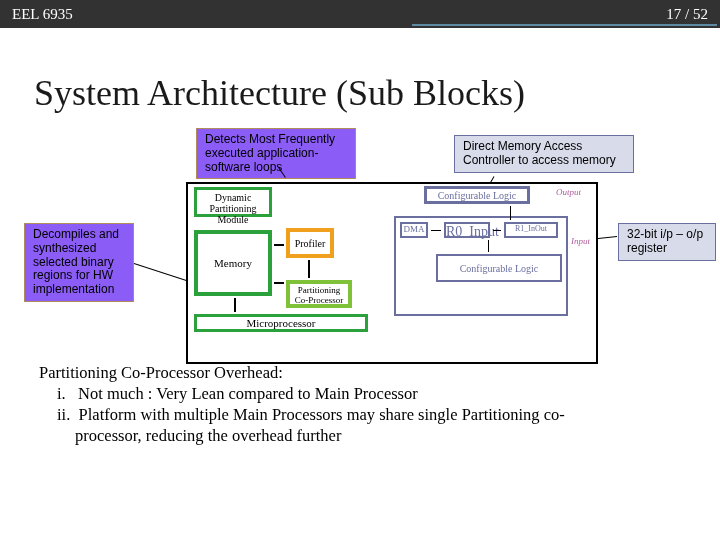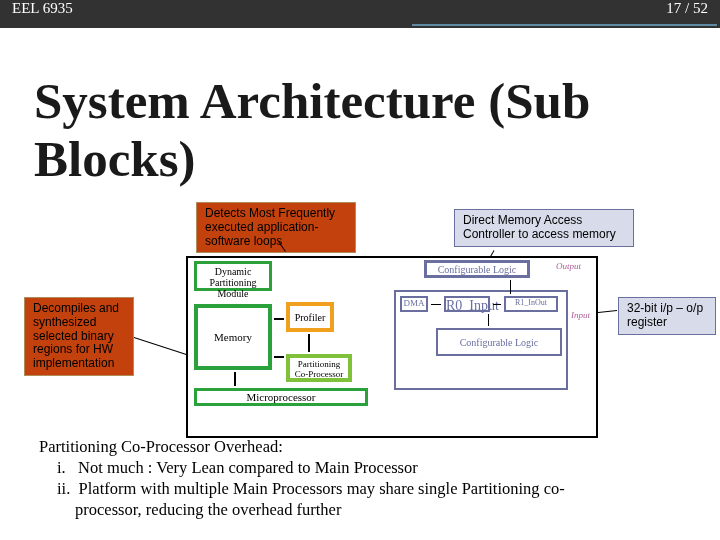--- a/index.html
+++ b/index.html
@@ -1,25 +1,25 @@
 <!DOCTYPE html>
 <html><head>
 <meta charset="utf-8">
 <style>
   * { margin: 0; padding: 0; box-sizing: border-box; }
   body { width: 720px; height: 540px; background: #fff; font-family: Georgia, serif; position: relative; overflow: hidden; }
   
-  .header { width: 100%; height: 28px; background: #323232; display: flex; justify-content: space-between; padding: 0 12px; color: #fff; font-size: 15px; }
+  .header { width: 100%; height: 28px; background: #323232; display: flex; justify-content: space-between; align-items: center; padding: 0 12px; color: #fff; font-size: 15px; }
   .header-underline { width: 305px; height: 2px; background: #5f8aa3; position: absolute; top: 24px; left: 412px; }
   
-  .title { font-size: 51px; font-weight: 700; color: #1a1a1a; margin: 44px 0 14px 34px; font-family: "Palatino Linotype", Georgia, serif; }
+  .title { font-size: 36px; font-weight: 400; color: #1a1a1a; margin: 44px 0 14px 34px; font-family: "Palatino Linotype", Georgia, serif; }
   
   .diagram-area { position: relative; width: 100%; height: 220px; margin-top: 6px; }
   
-  .callout { position: absolute; background: #c2410c; border: 1px solid #b08c5a; padding: 4px 8px; font-size: 12px; line-height: 1.15; font-family: Arial, sans-serif; }
+  .callout { position: absolute; background: #8b5cf6; border: 1px solid #b08c5a; padding: 4px 8px; font-size: 12px; line-height: 1.15; font-family: Arial, sans-serif; }
   .callout-blue { position: absolute; background: #d8dbe9; border: 1px solid #6a6fa0; padding: 4px 8px; font-size: 12px; line-height: 1.15; font-family: Arial, sans-serif; }
   
   .c1 { top: 0; left: 196px; width: 160px; }
   .c2 { top: 7px; left: 454px; width: 180px; }
   .c3 { top: 95px; left: 24px; width: 110px; }
   .c4 { top: 95px; left: 618px; width: 98px; }
   
   .diag-img { position: absolute; top: 54px; left: 186px; width: 412px; height: 182px; border: 2px solid #000; background: #fff; }
   
   .dyn-module { position: absolute; top: 3px; left: 6px; width: 78px; height: 30px; border: 3px solid #2aa13a; font-family: "Times New Roman", serif; font-size: 10px; text-align: center; padding-top: 2px; line-height:1.1; }

